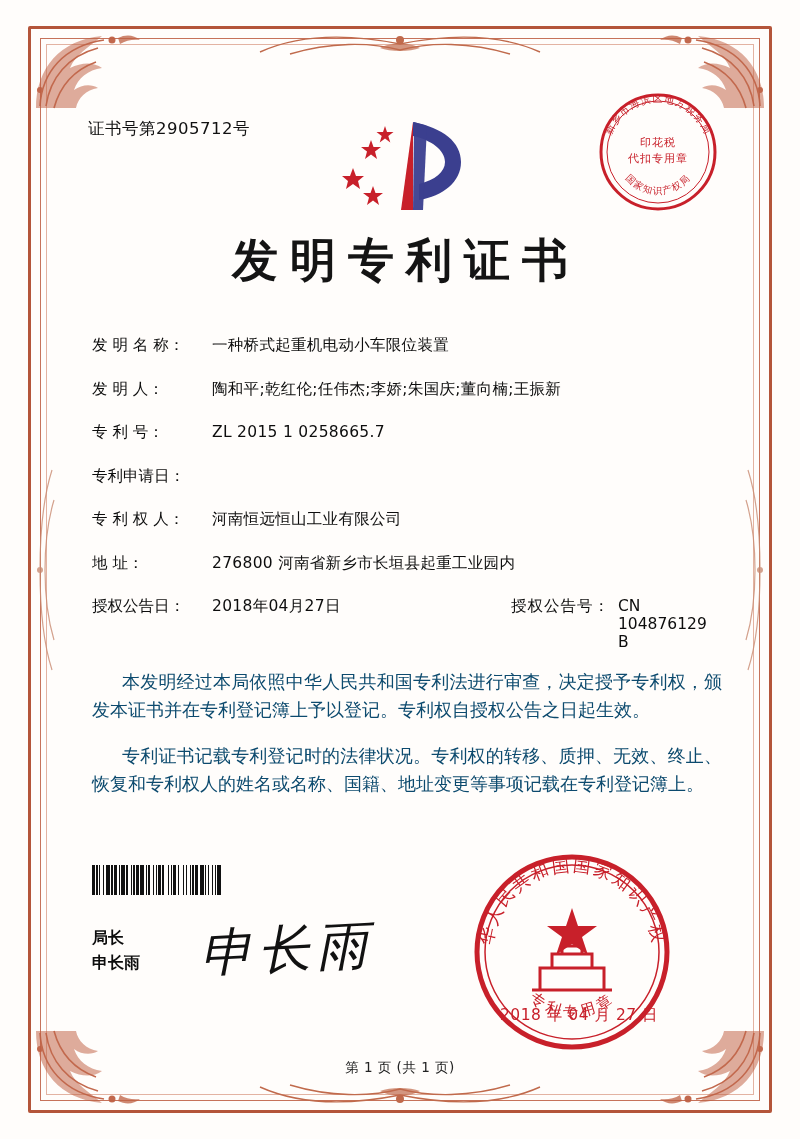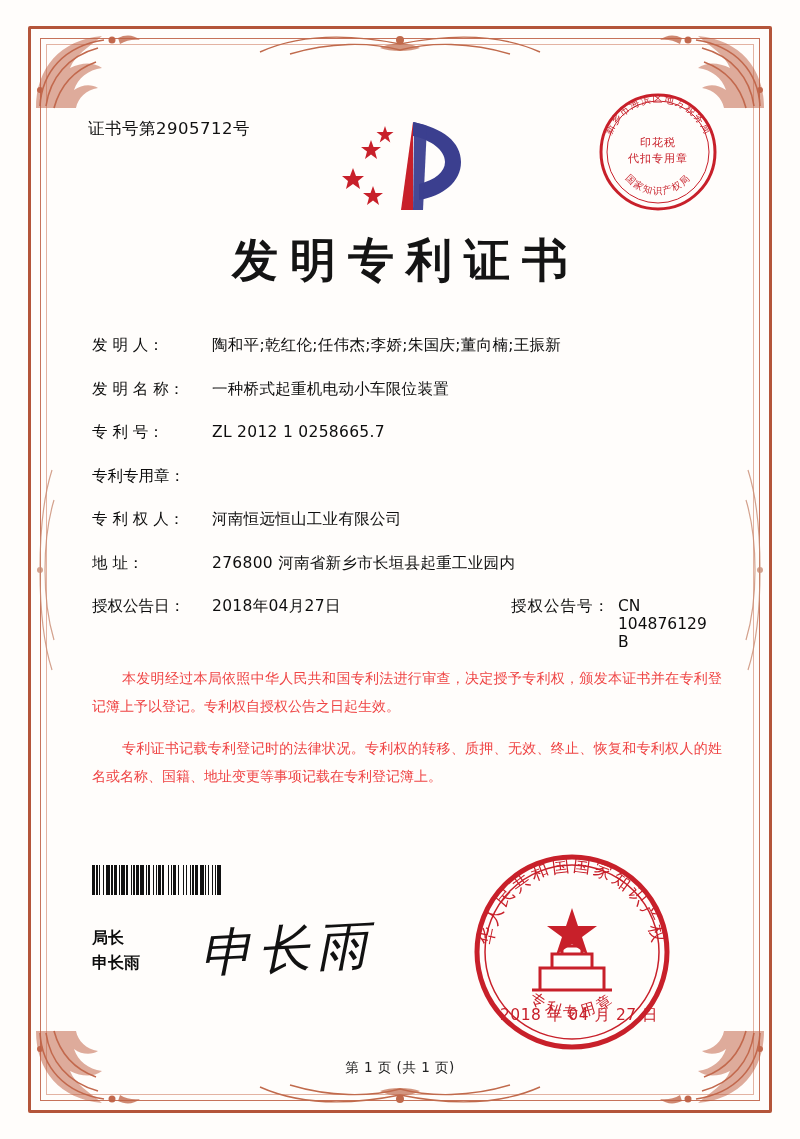--- a/index.html
+++ b/index.html
@@ -156,23 +156,23 @@
     margin-left: 39px;
   }
   .field-value2 { flex: 1; }
 
   
   .paras {
     position: absolute;
     left: 22px;
     right: 8px;
     top: 570px;
-    font-size: 14px;
+    font-size: 18px;
     line-height: 28px;
-    color: #ef4444;
+    color: #0c4a6e;
     font-family: "DejaVu Sans", "Liberation Sans", sans-serif;
   }
   .para {
     text-indent: 30px;
     margin-bottom: 3px;
     text-align: justify;
   }
 
   
   .barcode {
@@ -355,33 +355,33 @@
         <path d="M98 12 L98 100 L86 100 L98 12 Z" fill="#c8202a"></path>
         <path d="M98 12 C128 18 146 32 146 52 C146 72 128 86 104 90 L104 74 C120 70 130 62 130 52 C130 40 116 30 98 26 Z" fill="#3b3f8f"></path>
         <path d="M99 12 L112 16 L108 100 L98 100 Z" fill="#3b3f8f" opacity=".95"></path>
       </svg>
     </div>
 
     <div class="main-title">发明专利证书</div>
 
     <div class="fields">
       <div class="field-row">
+        <span class="field-label">发 明 名 称：</span>
+        <span class="field-value">一种桥式起重机电动小车限位装置</span>
+      </div>
+      <div class="field-row">
         <span class="field-label">发 明 人：</span>
         <span class="field-value">陶和平;乾红伦;任伟杰;李娇;朱国庆;董向楠;王振新</span>
       </div>
       <div class="field-row">
-        <span class="field-label">发 明 名 称：</span>
-        <span class="field-value">一种桥式起重机电动小车限位装置</span>
+        <span class="field-label">专 利 号：</span>
+        <span class="field-value">ZL 2015 1 0258665.7</span>
       </div>
       <div class="field-row">
-        <span class="field-label">专 利 号：</span>
-        <span class="field-value">ZL 2012 1 0258665.7</span>
-      </div>
-      <div class="field-row">
-        <span class="field-label">专利专用章：</span>
+        <span class="field-label">专利申请日：</span>
       </div>
       <div class="field-row">
         <span class="field-label">专 利 权 人：</span>
         <span class="field-value">河南恒远恒山工业有限公司</span>
       </div>
       <div class="field-row">
         <span class="field-label">地 址：</span>
         <span class="field-value">276800 河南省新乡市长垣县起重工业园内</span>
       </div>
       <div class="field-row two-col">

